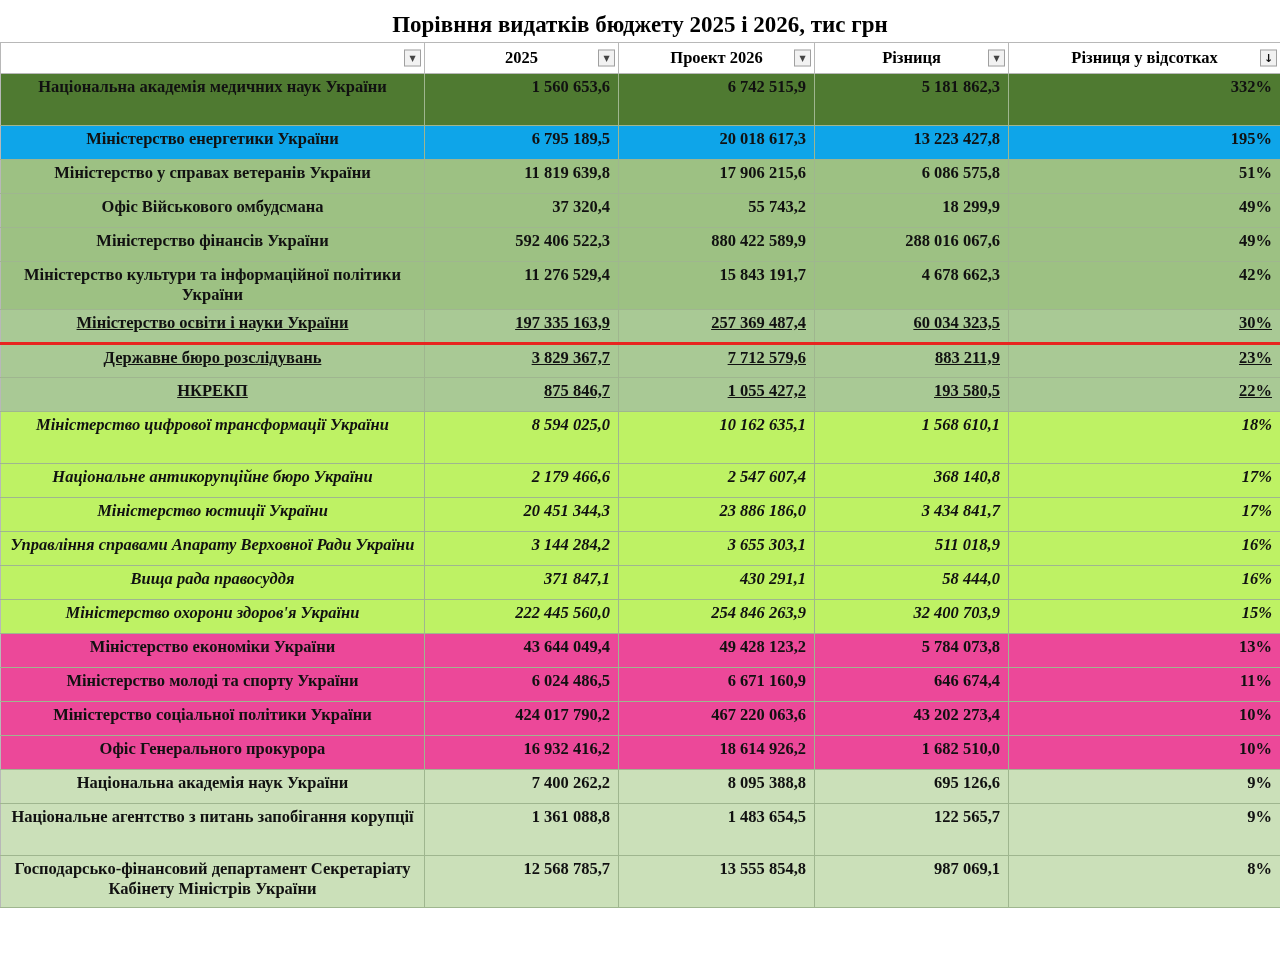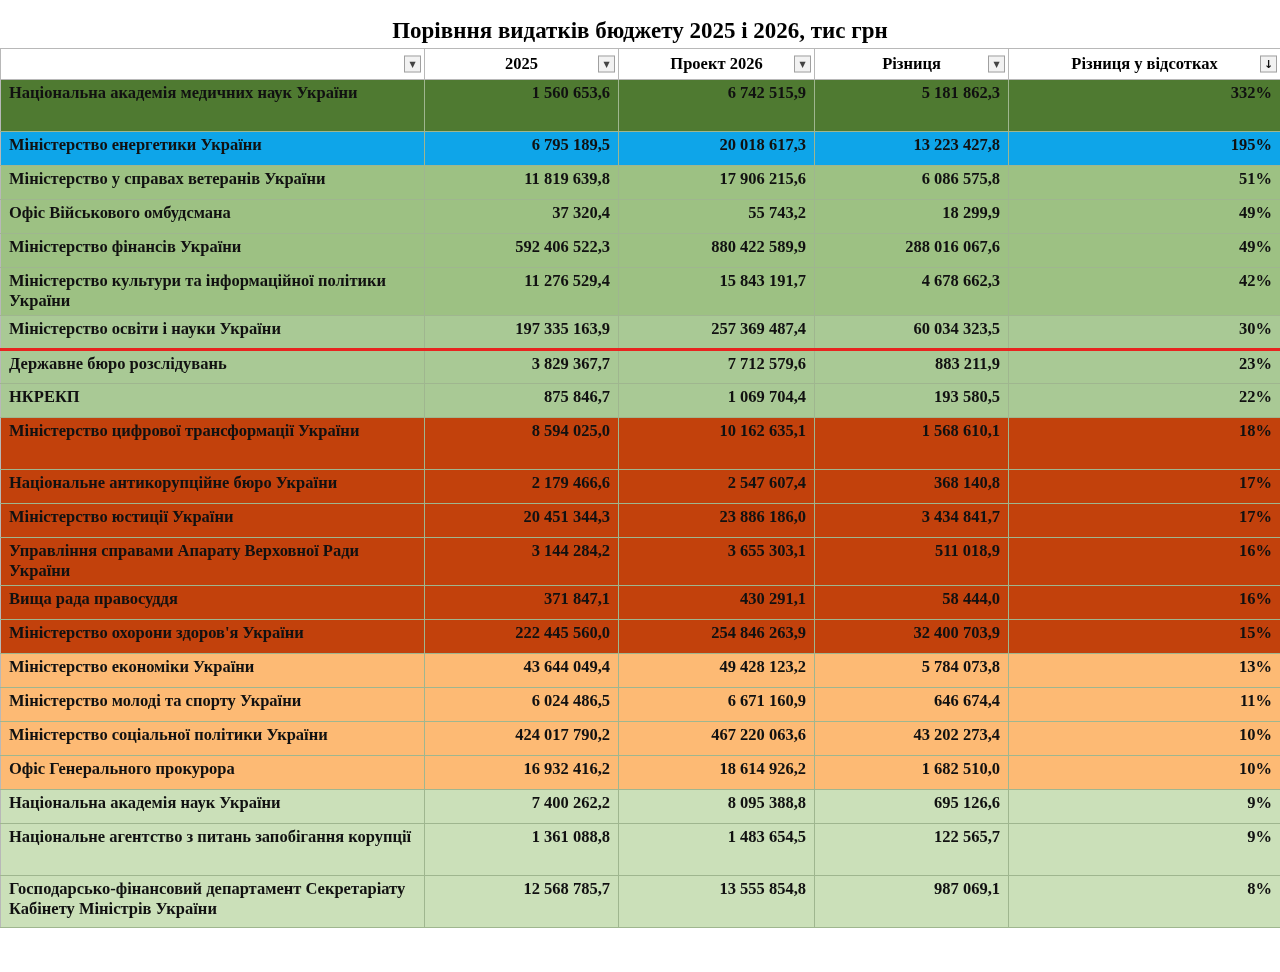--- a/index.html
+++ b/index.html
@@ -11,21 +11,21 @@
     width: 1280px;
     height: 972px;
     font-family: "Liberation Serif", serif;
     overflow: hidden;
   }
   #title {
     text-align: center;
     font-weight: bold;
     font-size: 23px;
     line-height: 34px;
-    padding-top: 14px;
+    padding-top: 8px;
     color: #000;
     font-family: "Liberation Serif", serif;
   }
   table {
     border-collapse: collapse;
     width: 1280px;
     table-layout: fixed;
     font-family: "Liberation Serif", serif;
   }
   col.c0 { width: 424px; }
@@ -71,36 +71,36 @@
     border: 1px solid #9fb68f;
     font-size: 16.5px;
     font-weight: bold;
     color: #111;
     padding: 3px 8px 4px 8px;
     vertical-align: top;
     overflow: hidden;
     white-space: pre-line;
   }
   tbody td.name {
-    text-align: left;
+    text-align: center;
     border-left: 1px solid #b8b8b8;
   }
   tbody td.num {
     text-align: right;
   }
   tbody tr { height: 34px; }
   tbody tr.tall { height: 52px; }
 
   
   .s5 { background: #4f7a31; }
   .s4 { background: #0ea5e9; }
   .s3 { background: #9dc183; }
-  .s2 { background: #a9c995; }
-  .s1 { background: #c2410c; }
-  .s0 { background: #fdba74; }
+  .s2 { background: #a9c995; text-decoration: underline; }
+  .s1 { background: #bef264; font-style: italic; }
+  .s0 { background: #ec4899; }
   .s00 { background: #cbe0b9; }
 
   tr.highlight-row td {
     border-bottom: 3px solid #e8241f;
   }
   tr.highlight-row td.name {
     position: relative;
   }
 </style>
 </head>
@@ -193,21 +193,21 @@
       <tr>
         <td class="name s2">Державне бюро розслідувань</td>
         <td class="num s2">3 829 367,7</td>
         <td class="num s2">7 712 579,6</td>
         <td class="num s2">883 211,9</td>
         <td class="num s2">23%</td>
       </tr>
       <tr>
         <td class="name s2">НКРЕКП</td>
         <td class="num s2">875 846,7</td>
-        <td class="num s2">1 069 704,4</td>
+        <td class="num s2">1 055 427,2</td>
         <td class="num s2">193 580,5</td>
         <td class="num s2">22%</td>
       </tr>
       <tr class="tall">
         <td class="name s1">Міністерство цифрової трансформації України</td>
         <td class="num s1">8 594 025,0</td>
         <td class="num s1">10 162 635,1</td>
         <td class="num s1">1 568 610,1</td>
         <td class="num s1">18%</td>
       </tr>

